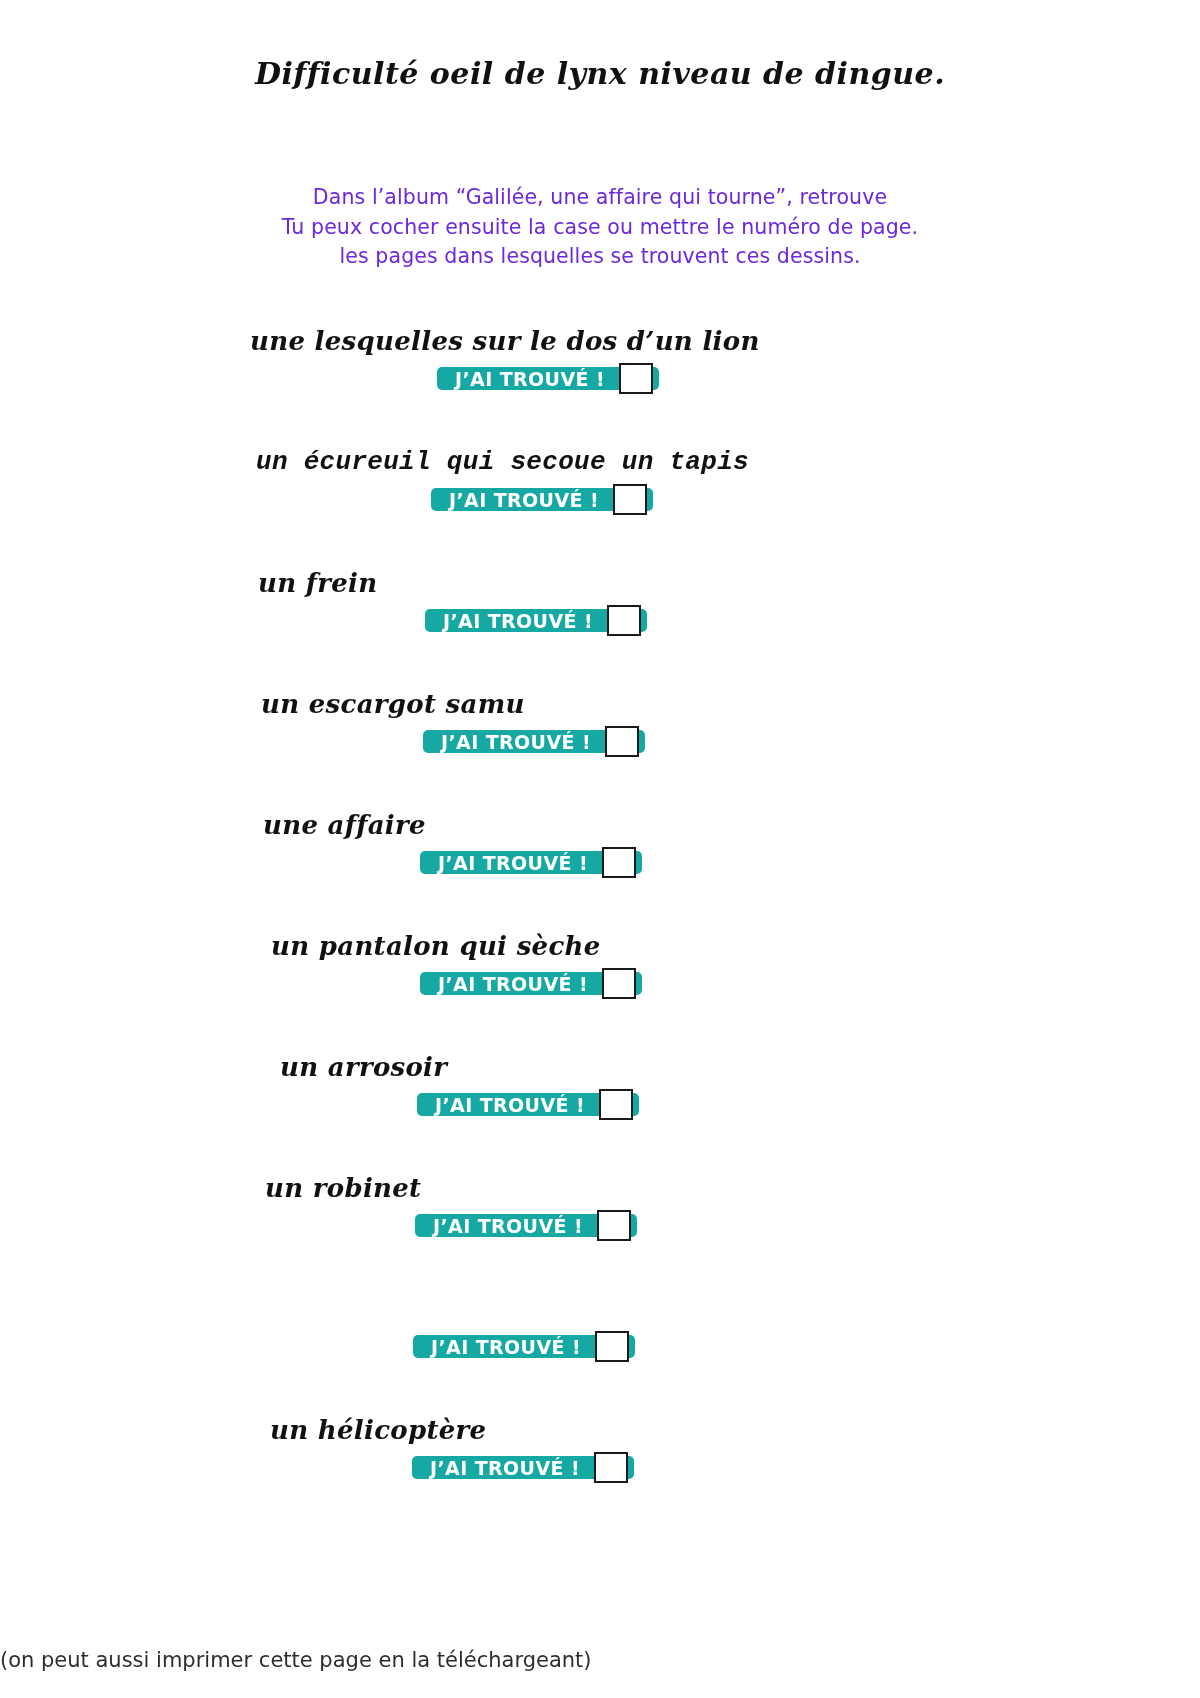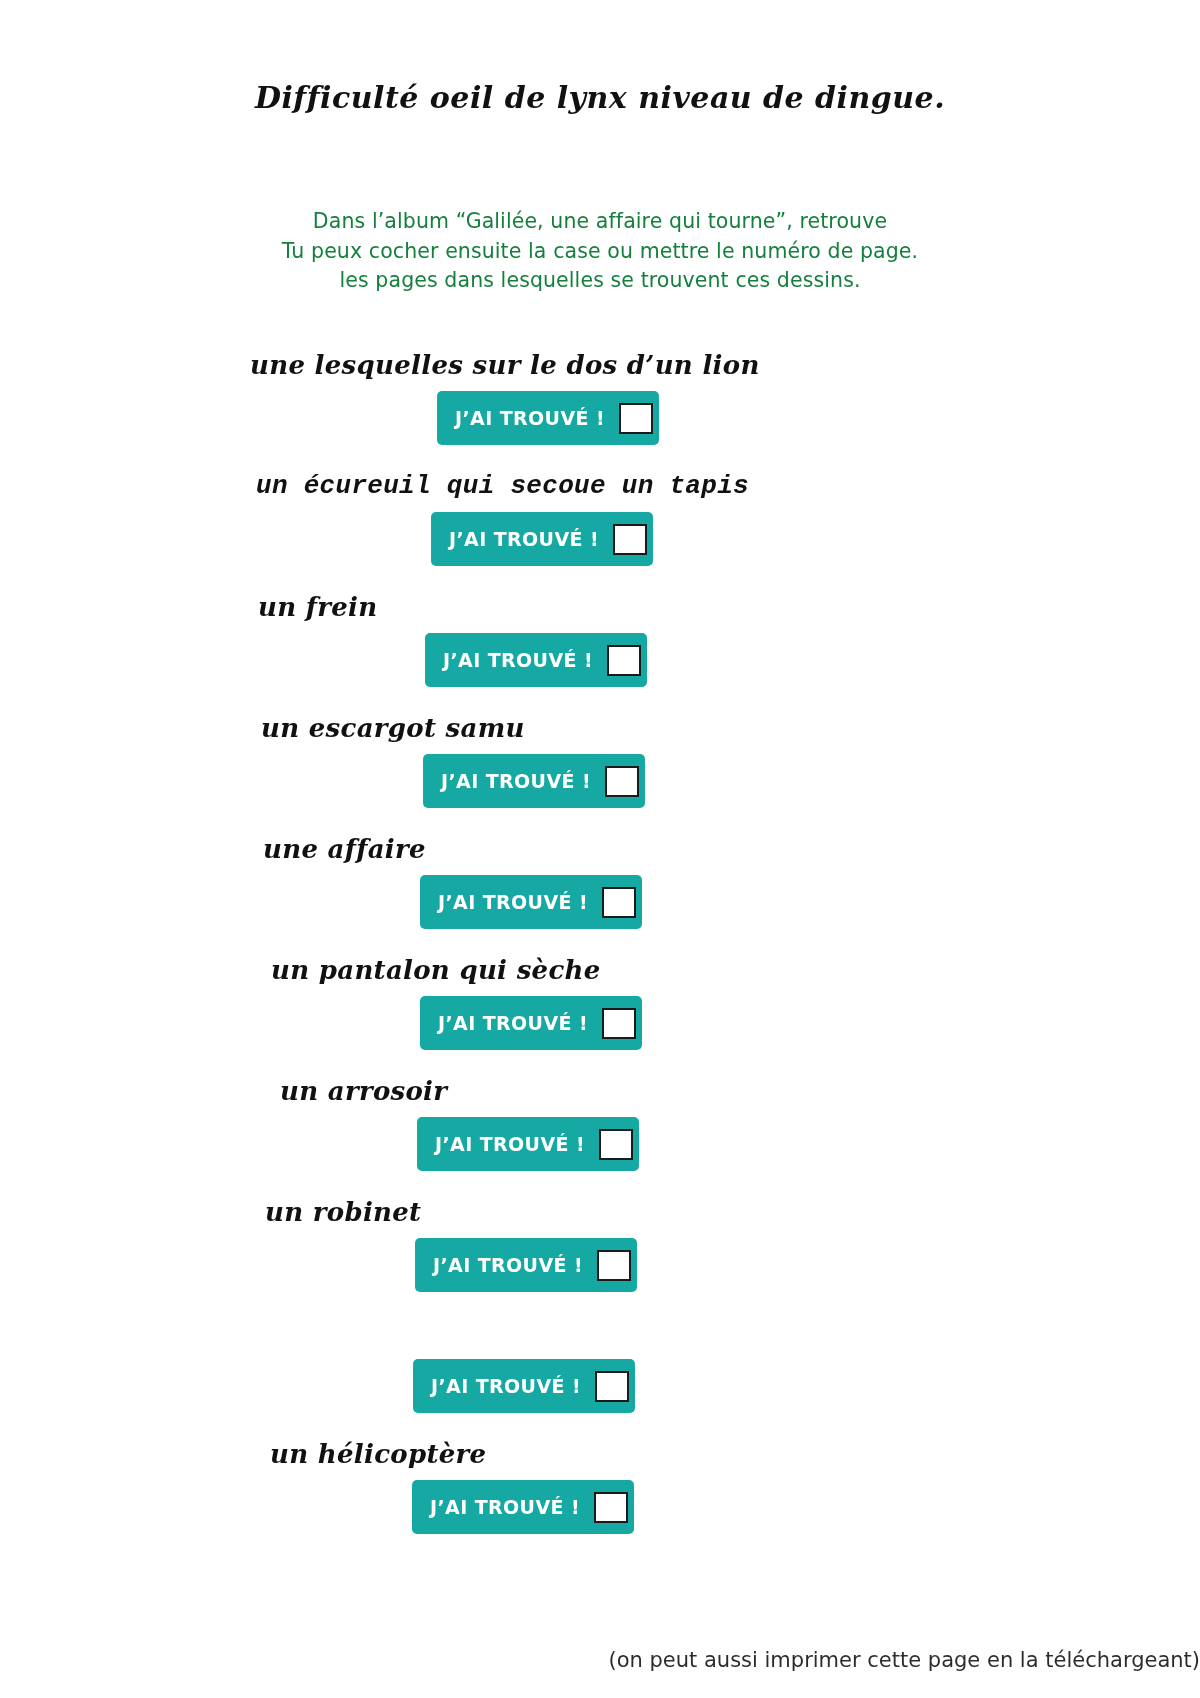--- a/index.html
+++ b/index.html
@@ -23,30 +23,30 @@
   }
 
   .title {
     text-align: center;
     font-family: "DejaVu Serif", serif;
     font-weight: bold;
     font-style: italic;
     font-size: 30px;
     letter-spacing: 0.5px;
     margin: 0;
-    padding-top: 80px;
+    padding-top: 56px;
     color: #111111;
   }
 
   .intro {
     text-align: center;
     font-family: "DejaVu Sans", sans-serif;
     font-size: 20.5px;
     line-height: 1.45;
-    color: #15803d;
+    color: #6d28d9;
     margin: 0;
     padding-top: 92px;
     letter-spacing: 0.1px;
   }
   .intro div {
     white-space: nowrap;
   }
 
   .list {
     margin: 0;
@@ -69,21 +69,21 @@
     position: absolute;
     white-space: nowrap;
   }
 
   .found-row {
     position: absolute;
     display: flex;
     align-items: center;
     background: #16a9a3;
     border-radius: 5px;
-    height: 54px;
+    height: 23px;
     padding: 0 6px 0 18px;
     box-sizing: border-box;
   }
   .found-text {
     color: #ffffff;
     font-family: "DejaVu Sans", sans-serif;
     font-weight: bold;
     font-size: 19px;
     letter-spacing: 0.4px;
     white-space: nowrap;
@@ -95,21 +95,21 @@
     background: #ffffff;
     border: 2px solid #1a1a1a;
     box-sizing: border-box;
   }
 
   .footer {
     position: absolute;
     left: 0;
     right: 0;
     bottom: 26px;
-    text-align: right;
+    text-align: left;
     font-family: "DejaVu Sans", sans-serif;
     font-size: 21px;
     color: #1a1a1a;
     opacity: 0.92;
   }
 </style>
 </head>
 <body>
 
 <div class="page">

